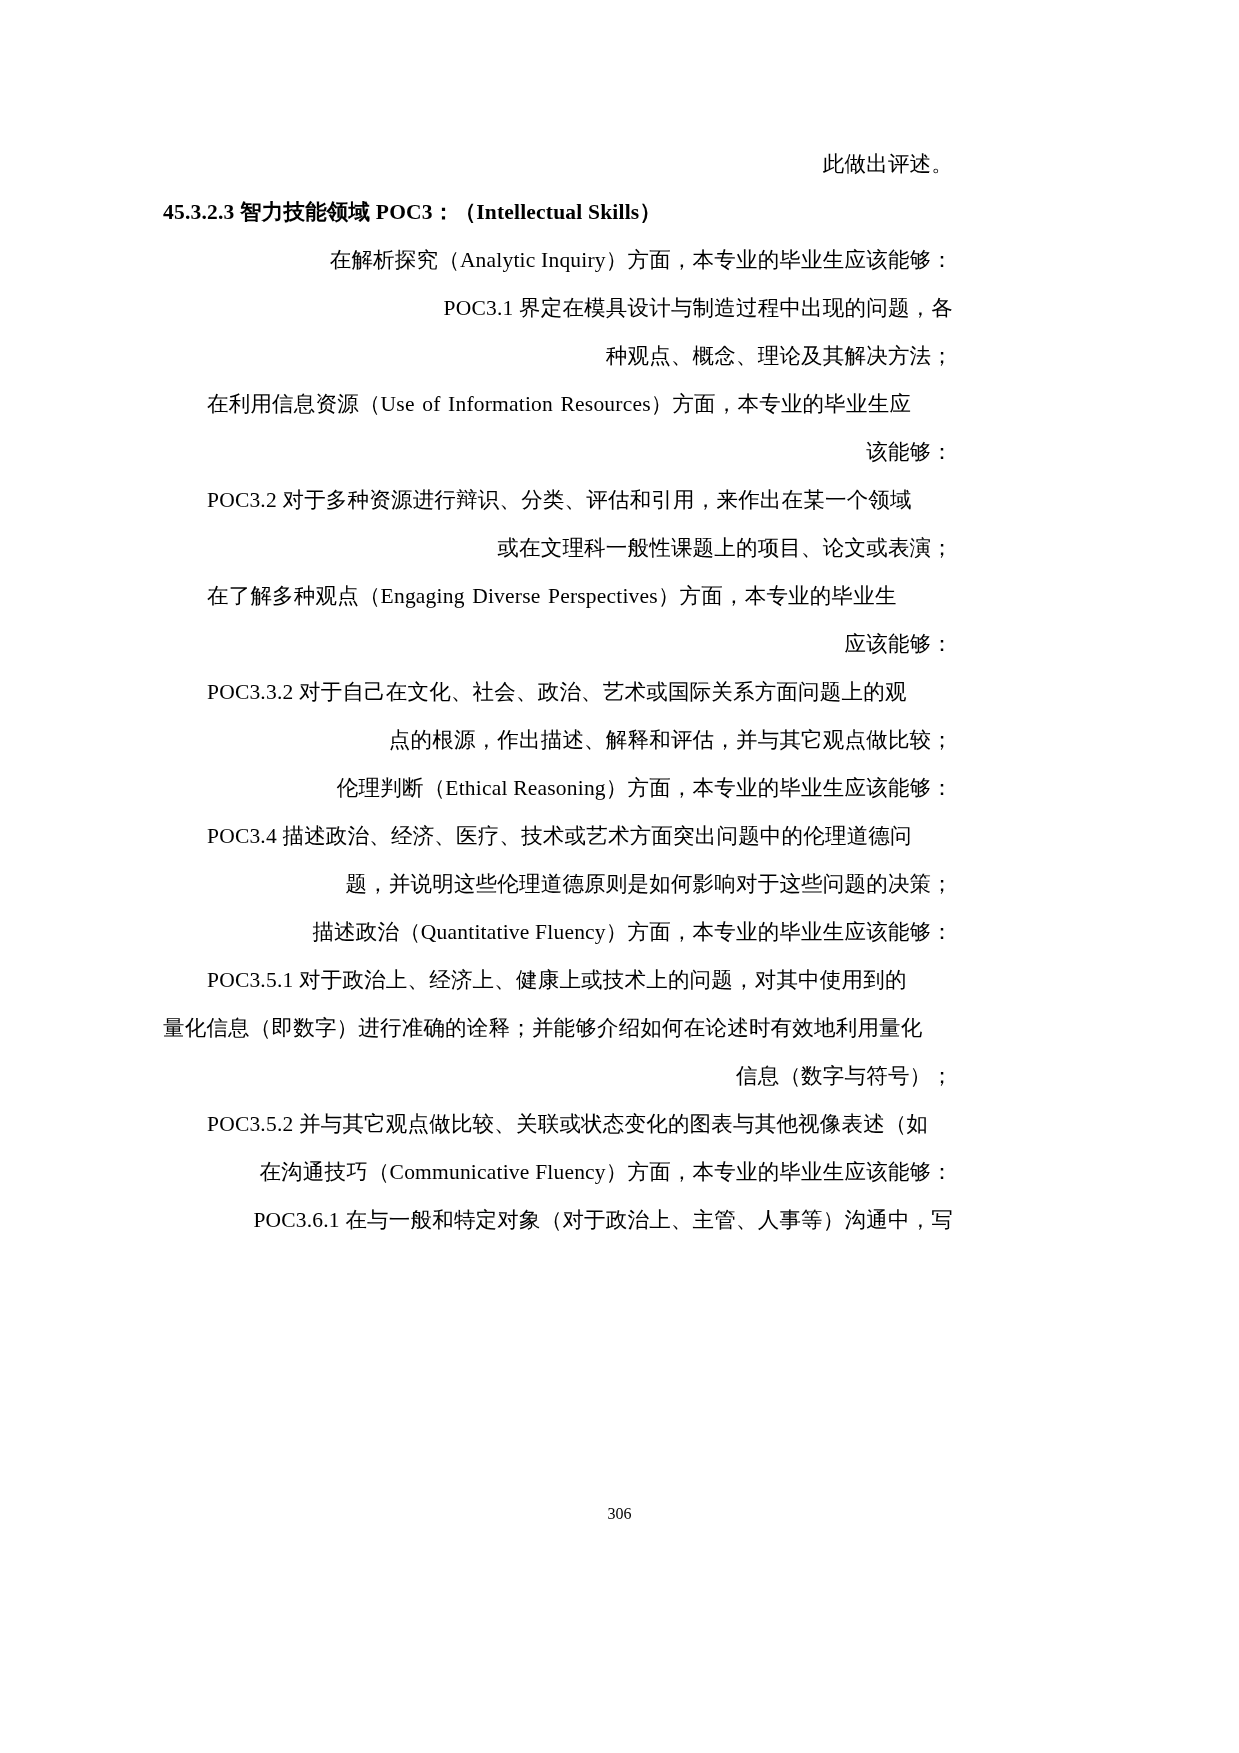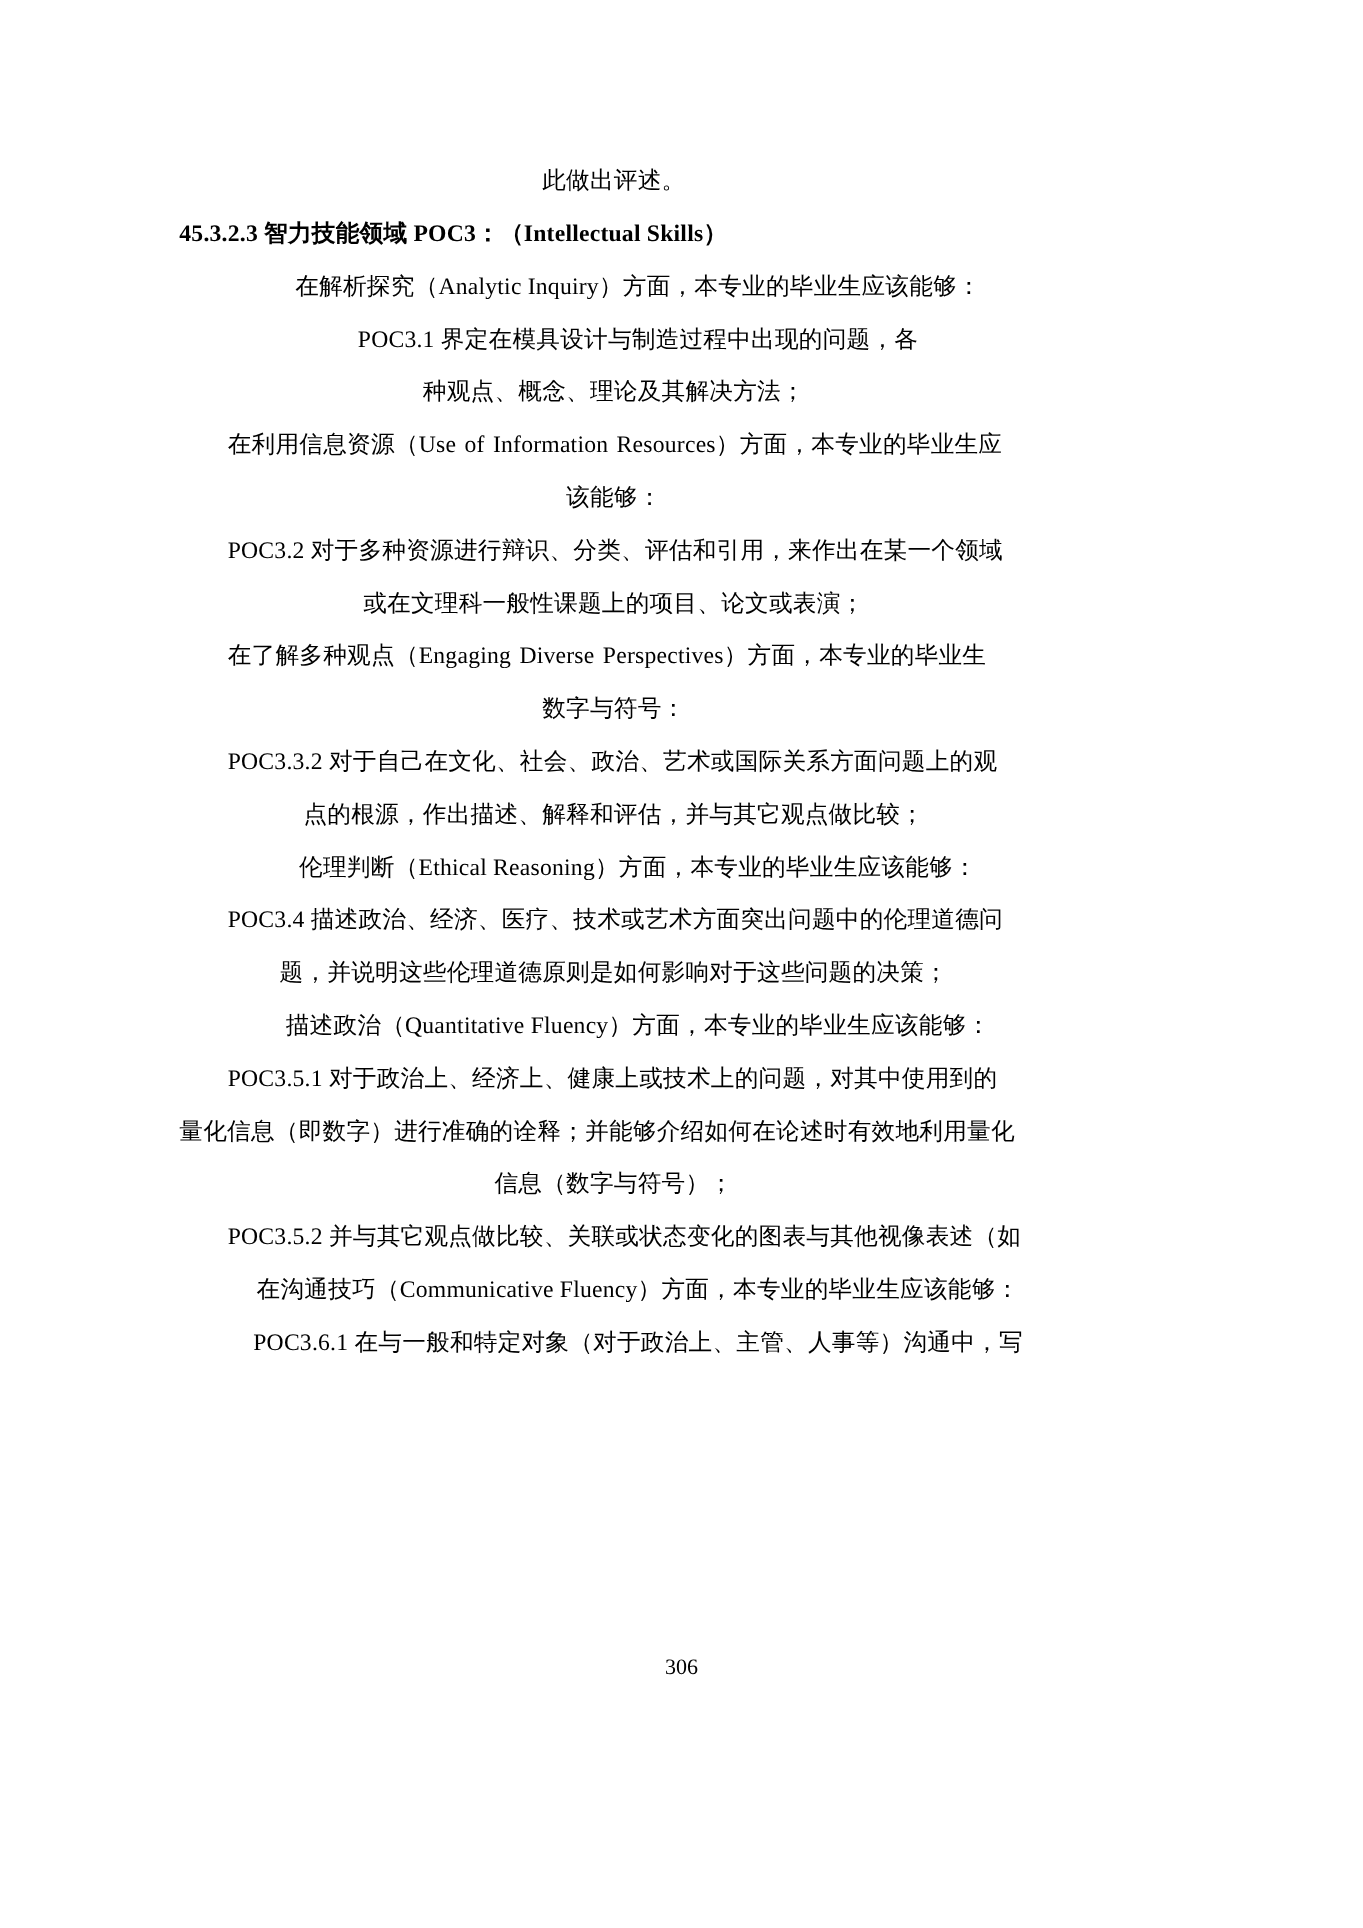--- a/index.html
+++ b/index.html
@@ -35,32 +35,32 @@
     padding-left: 44px;
   }
   .heading {
     font-weight: bold;
     padding-left: 0;
   }
   .bold {
     font-weight: normal;
   }
   .nojust {
-    text-align: center;
+    text-align: right;
   }
   .spread {
     word-spacing: 2px;
   }
   .pagenum {
     position: absolute;
     left: 0;
     top: 1505px;
     width: 1239px;
     text-align: center;
-    font-size: 20px;
+    font-size: 16px;
     font-family: "Liberation Serif", "DejaVu Serif", serif;
   }
 </style>
 </head>
 <body>
 
 <div class="page">
   <div class="content">
 
     <p class="nojust">此做出评述。</p>
@@ -72,21 +72,21 @@
     <p class="indent2 nojust">POC3.1  界定在模具设计与制造过程中出现的问题，各</p>
     <p class="nojust">种观点、概念、理论及其解决方法；</p>
 
     <p class="indent2 spread"><span class="bold">在利用信息资源（Use of Information Resources）方面，本专业的毕业生应</span></p>
     <p class="nojust"><span class="bold">该能够：</span></p>
 
     <p class="indent2">POC3.2  对于多种资源进行辩识、分类、评估和引用，来作出在某一个领域</p>
     <p class="nojust">或在文理科一般性课题上的项目、论文或表演；</p>
 
     <p class="indent2 spread"><span class="bold">在了解多种观点（Engaging Diverse Perspectives）方面，本专业的毕业生</span></p>
-    <p class="nojust"><span class="bold">数字与符号：</span></p>
+    <p class="nojust"><span class="bold">应该能够：</span></p>
 
 
     <p class="indent2">POC3.3.2  对于自己在文化、社会、政治、艺术或国际关系方面问题上的观</p>
     <p class="nojust">点的根源，作出描述、解释和评估，并与其它观点做比较；</p>
 
     <p class="indent2 nojust"><span class="bold">伦理判断（Ethical Reasoning）方面，本专业的毕业生应该能够：</span></p>
 
     <p class="indent2">POC3.4  描述政治、经济、医疗、技术或艺术方面突出问题中的伦理道德问</p>
     <p class="nojust">题，并说明这些伦理道德原则是如何影响对于这些问题的决策；</p>
 

